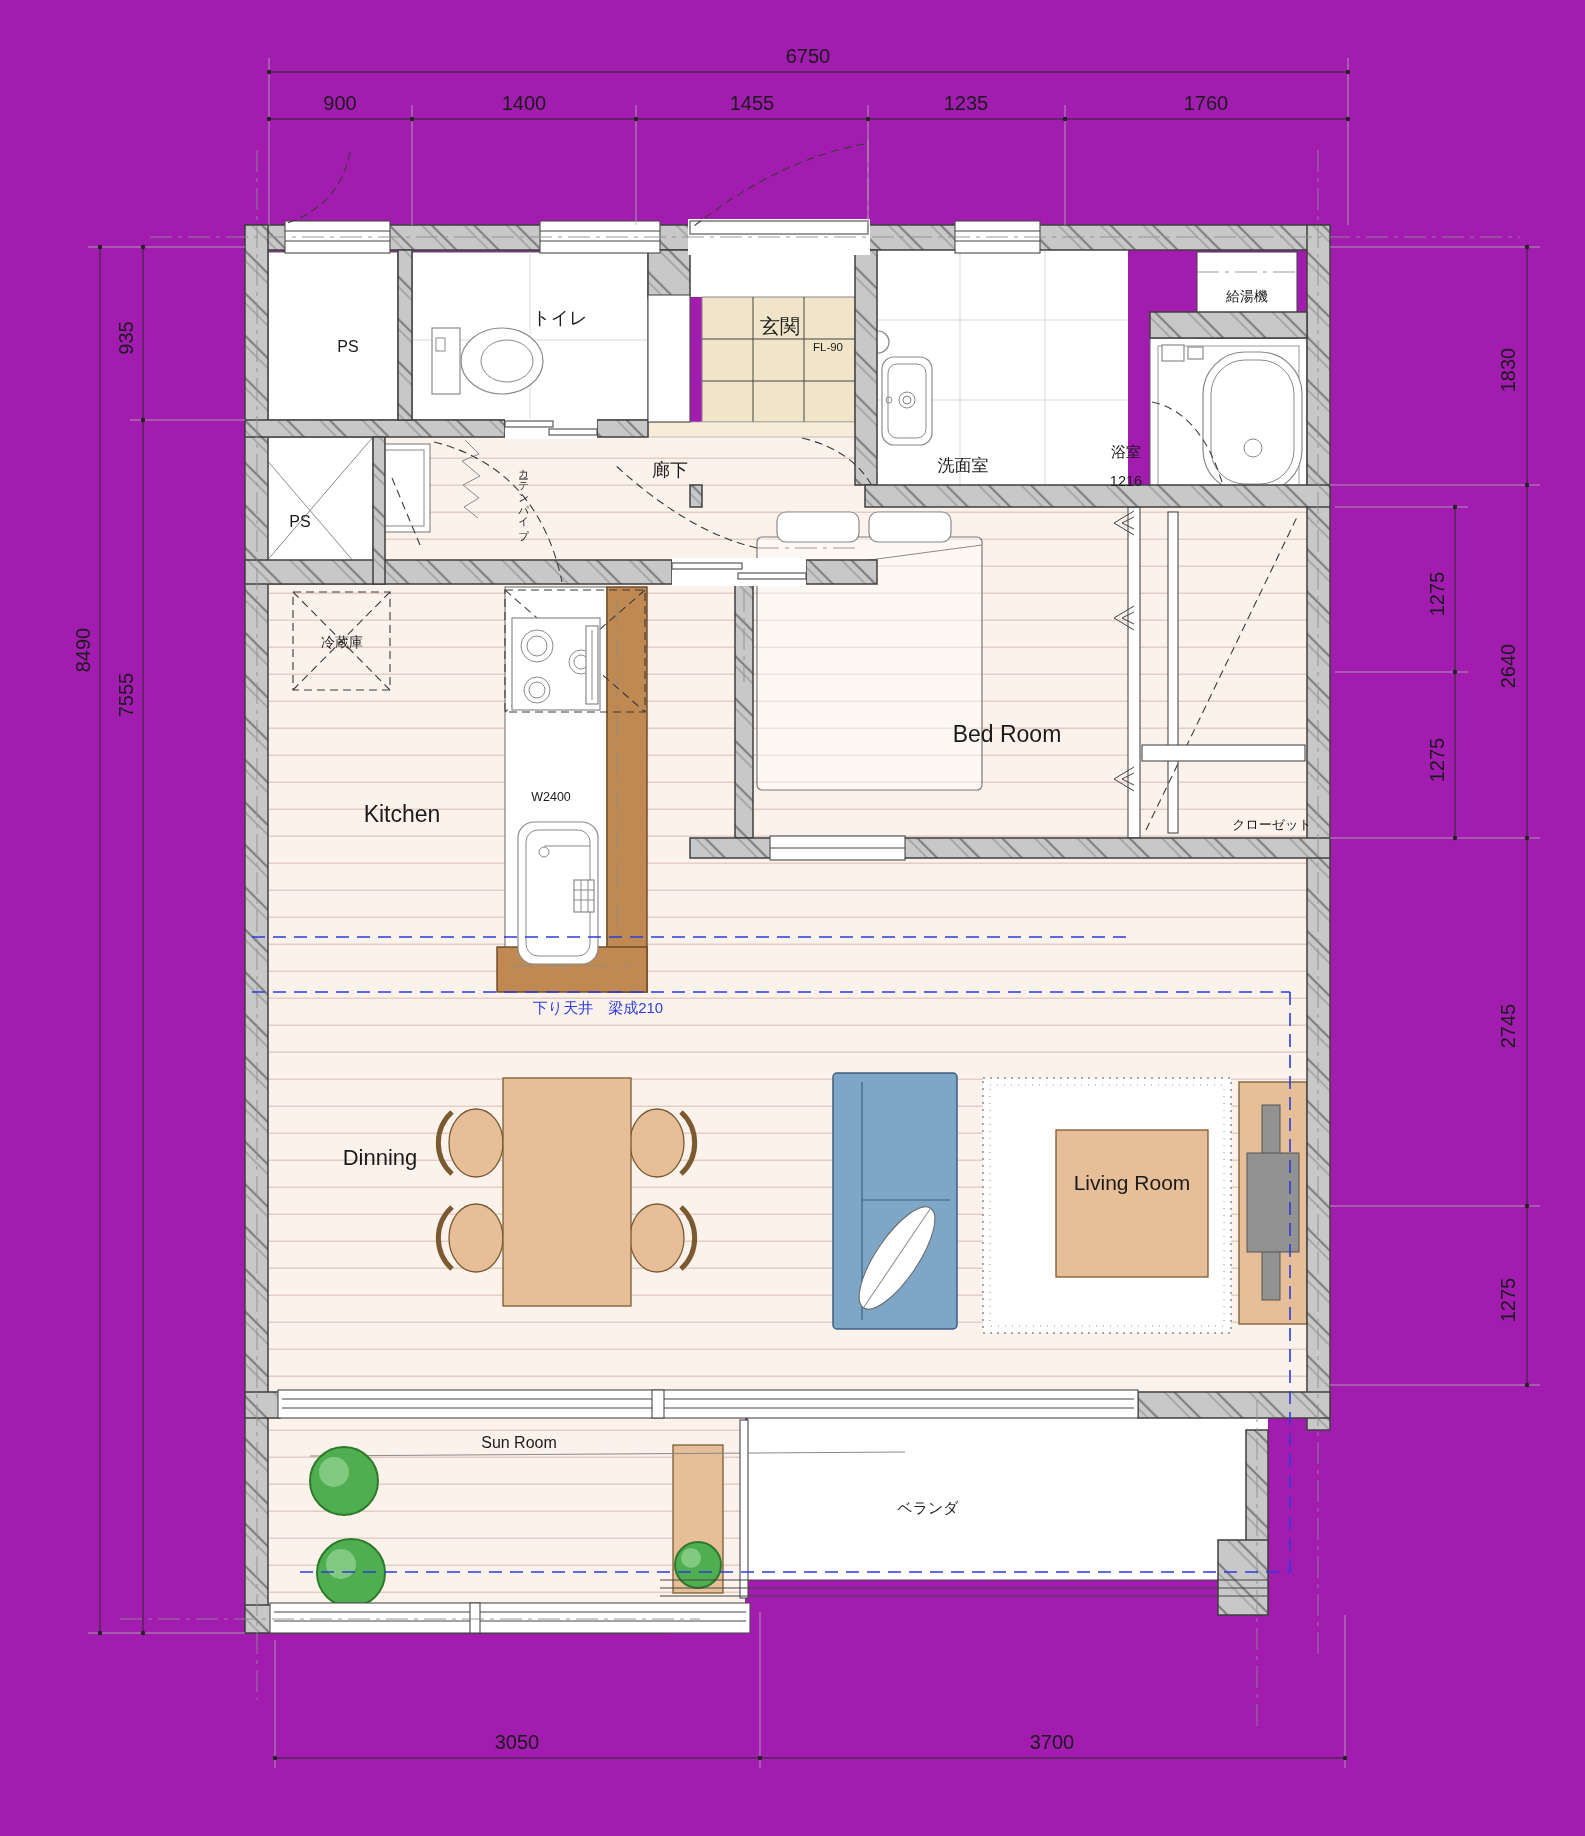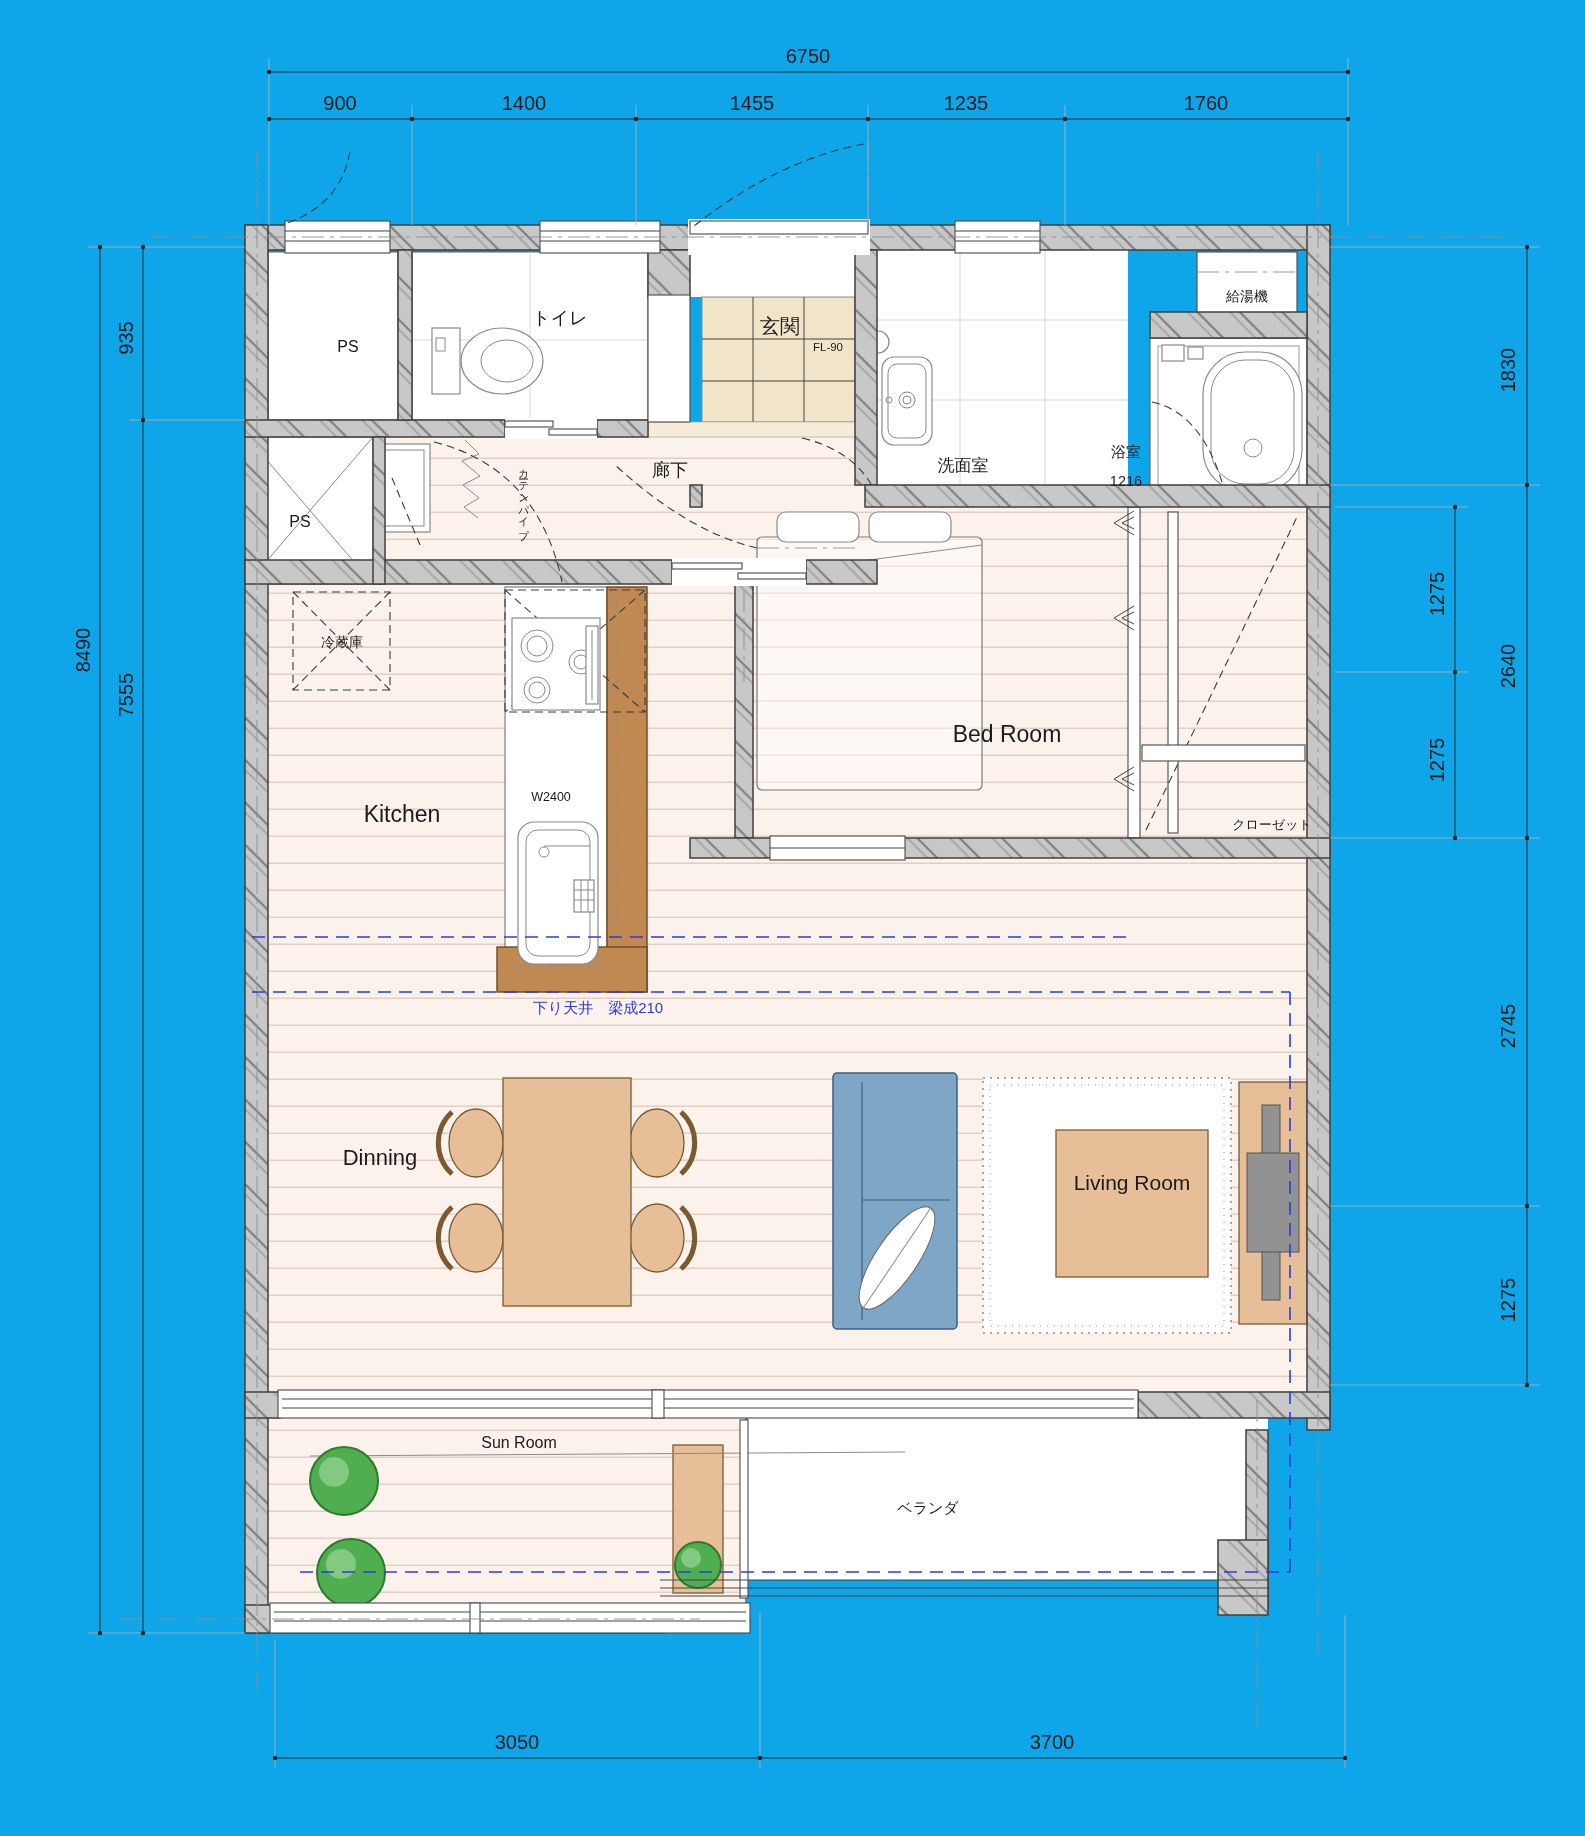--- a/index.html
+++ b/index.html
@@ -1,16 +1,16 @@
 <!DOCTYPE html>
 <html><head>
 <meta charset="utf-8">
 <style>
   html,body{margin:0;padding:0;background:#fff;}
-  #canvas{width:1585px;height:1836px;position:relative;background:#0ea5e9;}
+  #canvas{width:1585px;height:1836px;position:relative;background:#a21caf;}
   svg{display:block;}
   .t{font-family:"Liberation Sans","DejaVu Sans",sans-serif;fill:#1b1b1b;}
   .dt{font-size:20px;}
   .w{fill:url(#hatch);stroke:#3f3f3f;stroke-width:1.5;}
   .wh{fill:#ffffff;stroke:#4a4a4a;stroke-width:1.1;}
   .room{fill:#ffffff;stroke:#5a5a5a;stroke-width:1;}
   .fx{fill:#ffffff;stroke:#8a8a8a;stroke-width:1.2;}
   .ln{stroke:#8a8a8a;stroke-width:1;fill:none;}
   .dk{stroke:#444;stroke-width:1;fill:none;}
   .gl{stroke:#cfcfcf;stroke-width:0.8;fill:none;}

